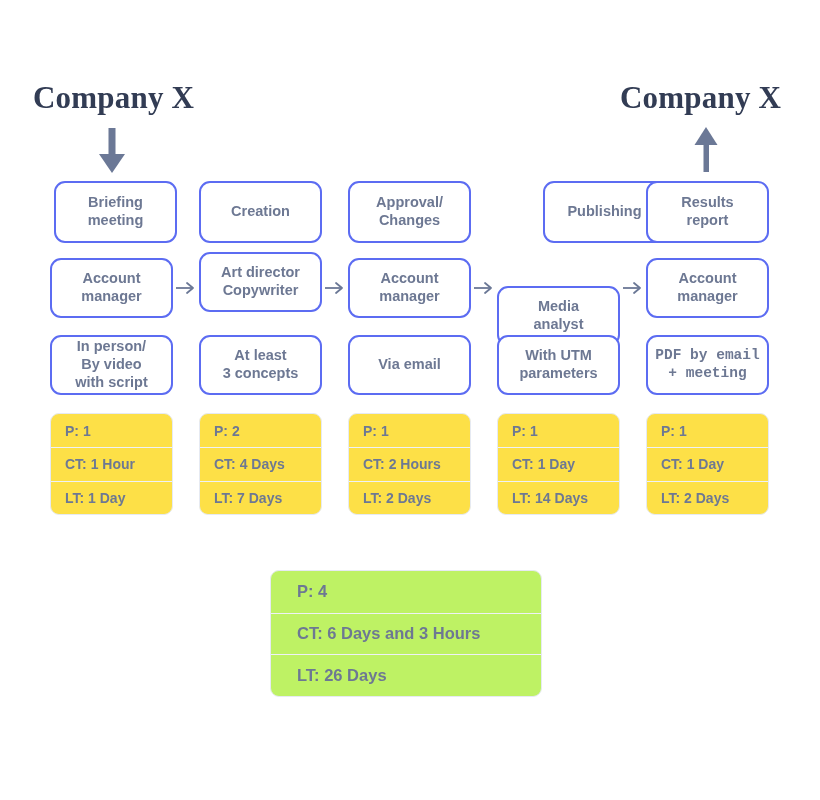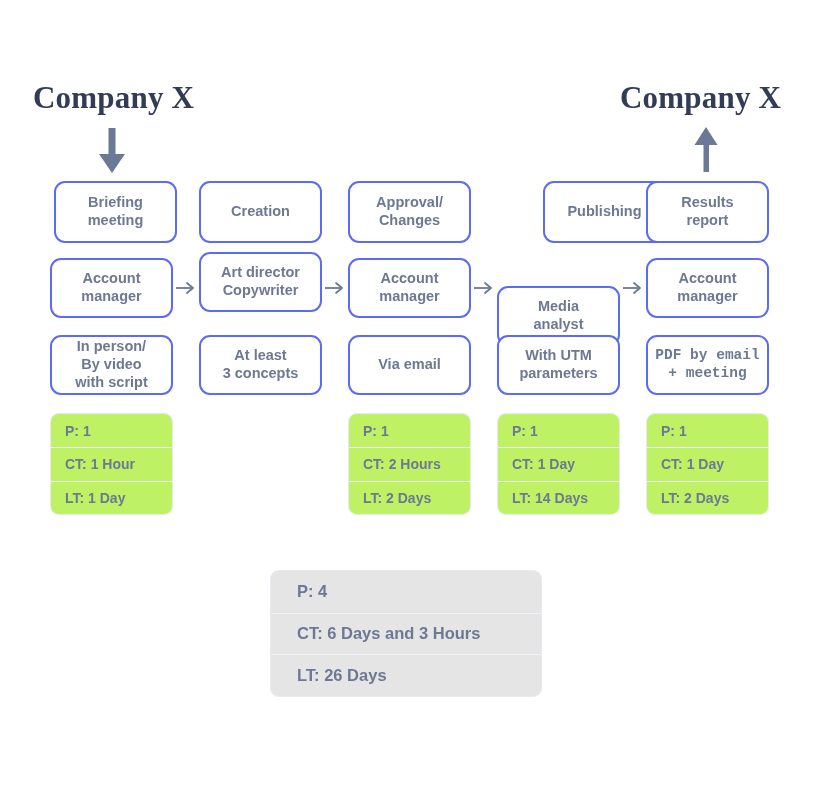--- a/index.html
+++ b/index.html
@@ -71,21 +71,21 @@
     height: 16px;
     top: 280px;
   }
 
   
   .metric-card {
     position: absolute;
     box-sizing: border-box;
     border: 1.5px solid #e6eaf2;
     border-radius: 9px;
-    background: #bef264;
+    background: #fde047;
     overflow: hidden;
   }
   .metric-row {
     box-sizing: border-box;
     height: 33.3px;
     display: flex;
     align-items: center;
     padding-left: 14px;
     color: #6d7893;
     font-weight: bold;
@@ -98,21 +98,21 @@
 
   
   #summary-card {
     position: absolute;
     left: 270px;
     top: 570px;
     width: 272px;
     box-sizing: border-box;
     border: 1.5px solid #e6eaf2;
     border-radius: 9px;
-    background: #e5e5e5;
+    background: #bef264;
     overflow: hidden;
   }
   #summary-card .metric-row {
     height: 41.5px;
     padding-left: 26px;
     font-size: 16.5px;
   }
 </style>
 </head>
 <body>
@@ -151,20 +151,25 @@
     </div>
     <div class="h-arrow" style="left: 175px;"><svg width="22" height="16" viewBox="0 0 22 16">
         <line x1="1" y1="8" x2="17" y2="8" stroke="#6b7896" stroke-width="1.8"></line>
         <polyline points="12,3 18,8 12,13" fill="none" stroke="#6b7896" stroke-width="1.8" stroke-linecap="round" stroke-linejoin="round"></polyline>
       </svg></div>
     <div class="flow-box row-process" style="left: 199px; top: 181px; width: 123px; height: 62px;">Creation</div>
     <div class="flow-box row-role" style="left: 199px; top: 252px; width: 123px; height: 60px;">Art director
 Copywriter</div>
     <div class="flow-box row-detail" style="left: 199px; top: 335px; width: 123px; height: 60px;">At least
 3 concepts</div>
+    <div class="metric-card" style="left: 199px; top: 413px; width: 123px;">
+      <div class="metric-row">P: 2</div>
+      <div class="metric-row">CT: 4 Days</div>
+      <div class="metric-row">LT: 7 Days</div>
+    </div>
     <div class="h-arrow" style="left: 324px;"><svg width="22" height="16" viewBox="0 0 22 16">
         <line x1="1" y1="8" x2="17" y2="8" stroke="#6b7896" stroke-width="1.8"></line>
         <polyline points="12,3 18,8 12,13" fill="none" stroke="#6b7896" stroke-width="1.8" stroke-linecap="round" stroke-linejoin="round"></polyline>
       </svg></div>
     <div class="flow-box row-process" style="left: 348px; top: 181px; width: 123px; height: 62px;">Approval/
 Changes</div>
     <div class="flow-box row-role" style="left: 348px; top: 258px; width: 123px; height: 60px;">Account
 manager</div>
     <div class="flow-box row-detail" style="left: 348px; top: 335px; width: 123px; height: 60px;">Via email</div>
     <div class="metric-card" style="left: 348px; top: 413px; width: 123px;">

